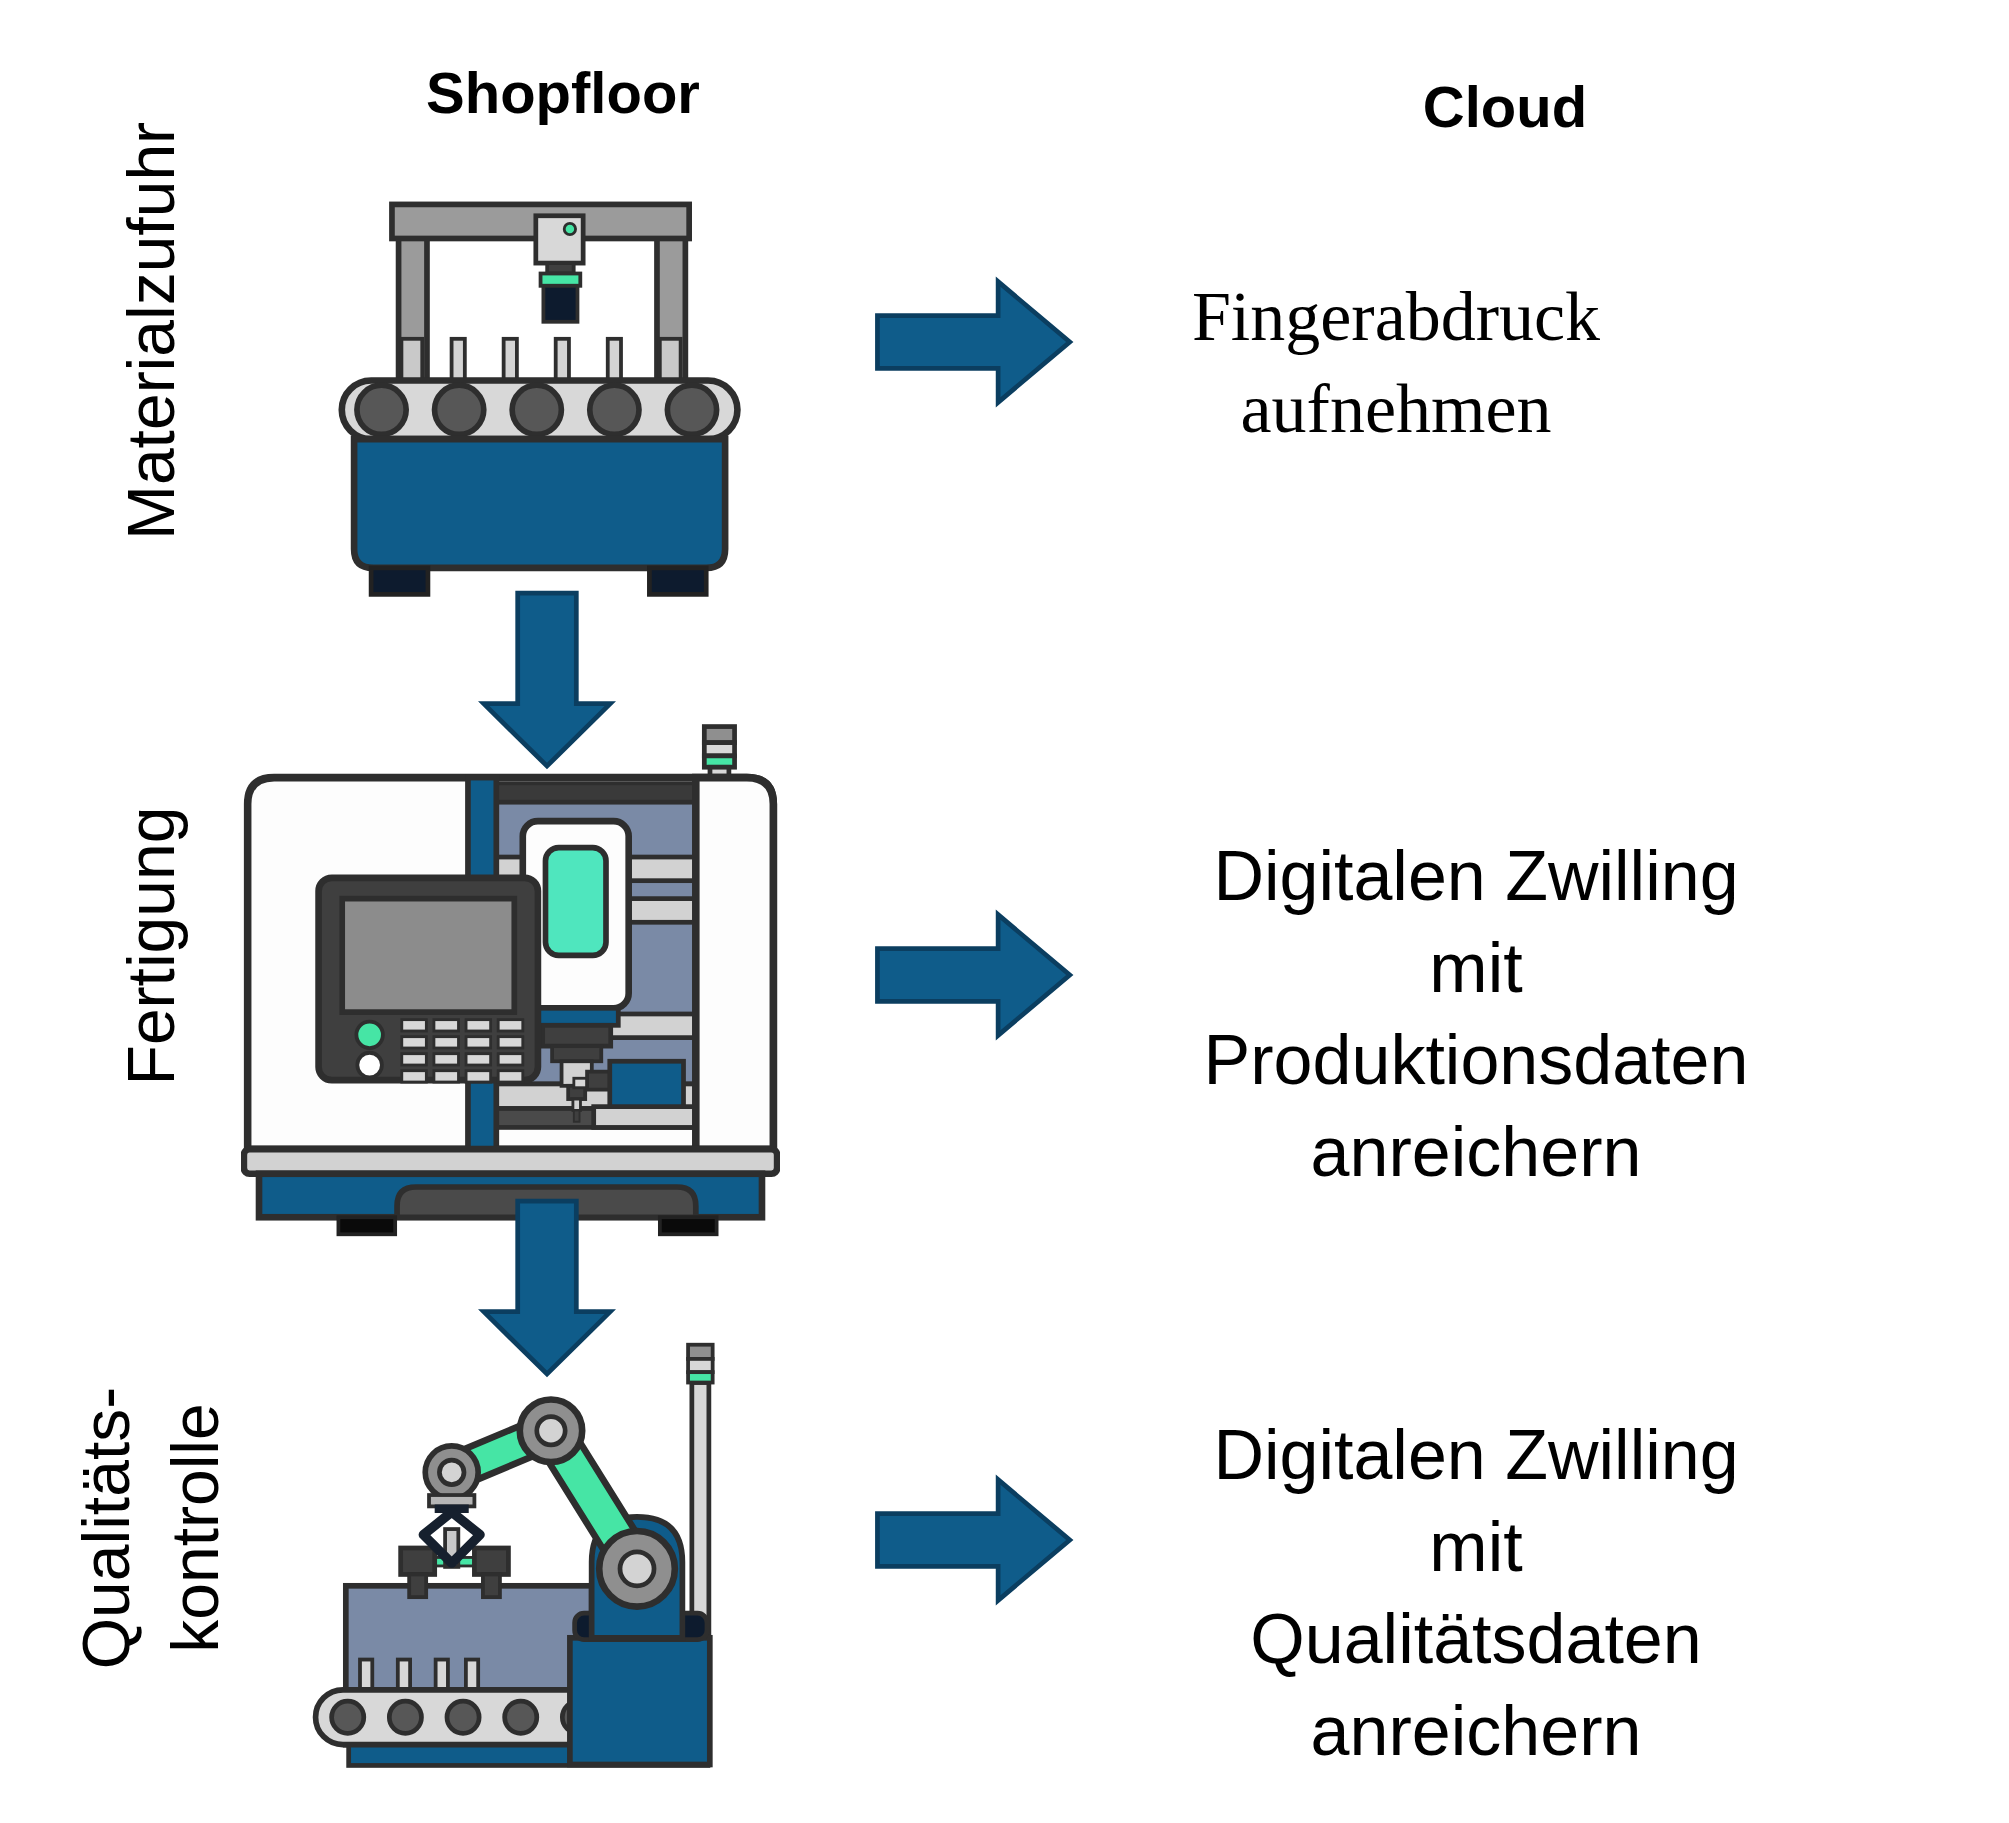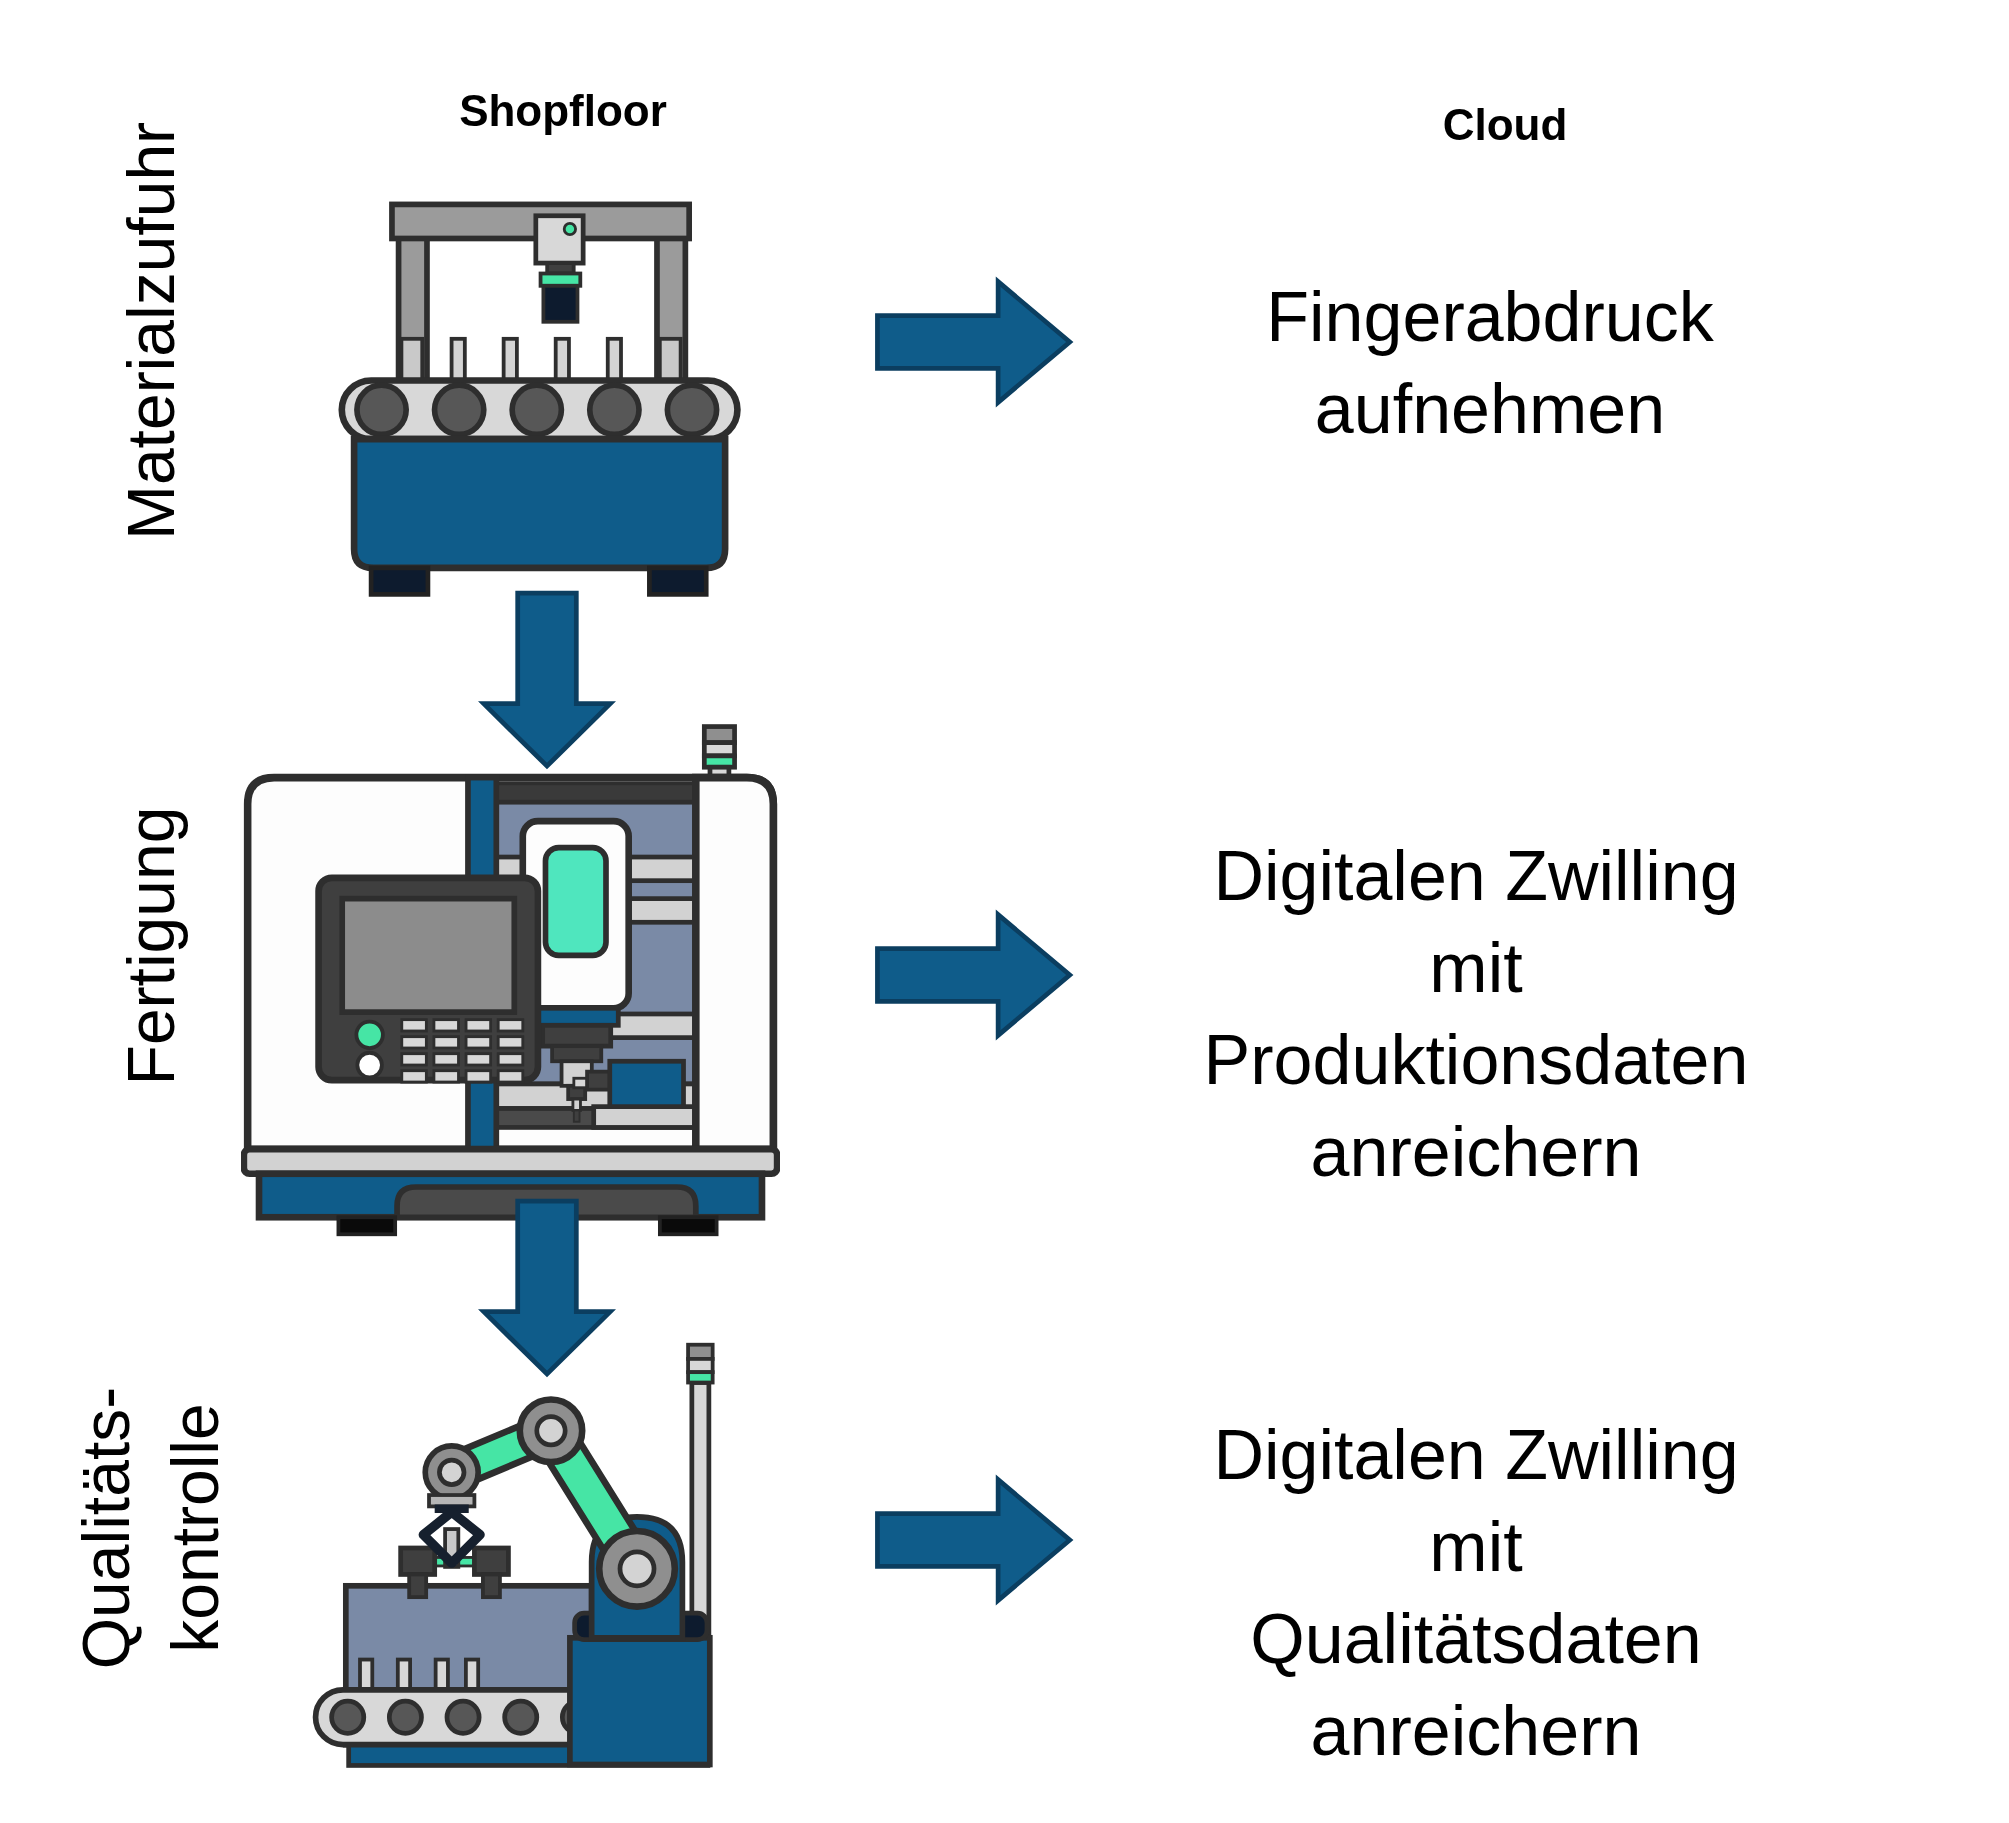--- a/index.html
+++ b/index.html
@@ -12,26 +12,25 @@
     position: relative;
     width: 2009px;
     height: 1824px;
     background: #ffffff;
     overflow: hidden;
   }
   .abs { position: absolute; }
   .col-header {
     position: absolute;
     transform: translateX(-50%);
-    font-size: 44px;
+    font-size: 58px;
     line-height: 61px;
     font-weight: 700;
     color: #000000;
     white-space: nowrap;
-    margin-top: 18px;
   }
   .stage-label {
     position: absolute;
     transform: translate(-50%, -50%) rotate(-90deg);
     font-size: 66px;
     line-height: 89px;
     font-weight: 400;
     color: #000000;
     text-align: center;
     white-space: pre-line;
@@ -217,21 +216,21 @@
     <polygon points="2,42 130,42 130,6 206,70 130,134 130,98 2,98" fill="#0f5c8a" stroke="#0b3e60" stroke-width="5"></polygon>
   </svg>
 
   <svg class="abs" style="left:478px; top:590px;" width="138" height="180" viewBox="0 0 146 190">
     <polygon points="42,3 104,3 104,120 140,120 73,186 6,120 42,120" fill="#0f5c8a" stroke="#0b3e60" stroke-width="5"></polygon>
   </svg>
   <svg class="abs" style="left:478px; top:1198px;" width="138" height="180" viewBox="0 0 146 190">
     <polygon points="42,3 104,3 104,120 140,120 73,186 6,120 42,120" fill="#0f5c8a" stroke="#0b3e60" stroke-width="5"></polygon>
   </svg>
 
-  <div class="cloud-text" style="left:1490px; top:363px;">Fingerabdruck
+  <div class="cloud-text" style="left:1396px; top:363px;font-family:Liberation Serif, serif;">Fingerabdruck
 aufnehmen</div>
   <div class="cloud-text" style="left:1476px; top:1014px;">Digitalen Zwilling
 mit Produktionsdaten
 anreichern</div>
   <div class="cloud-text" style="left:1476px; top:1593px;">Digitalen Zwilling
 mit Qualitätsdaten
 anreichern</div>
 
 </div>
 

